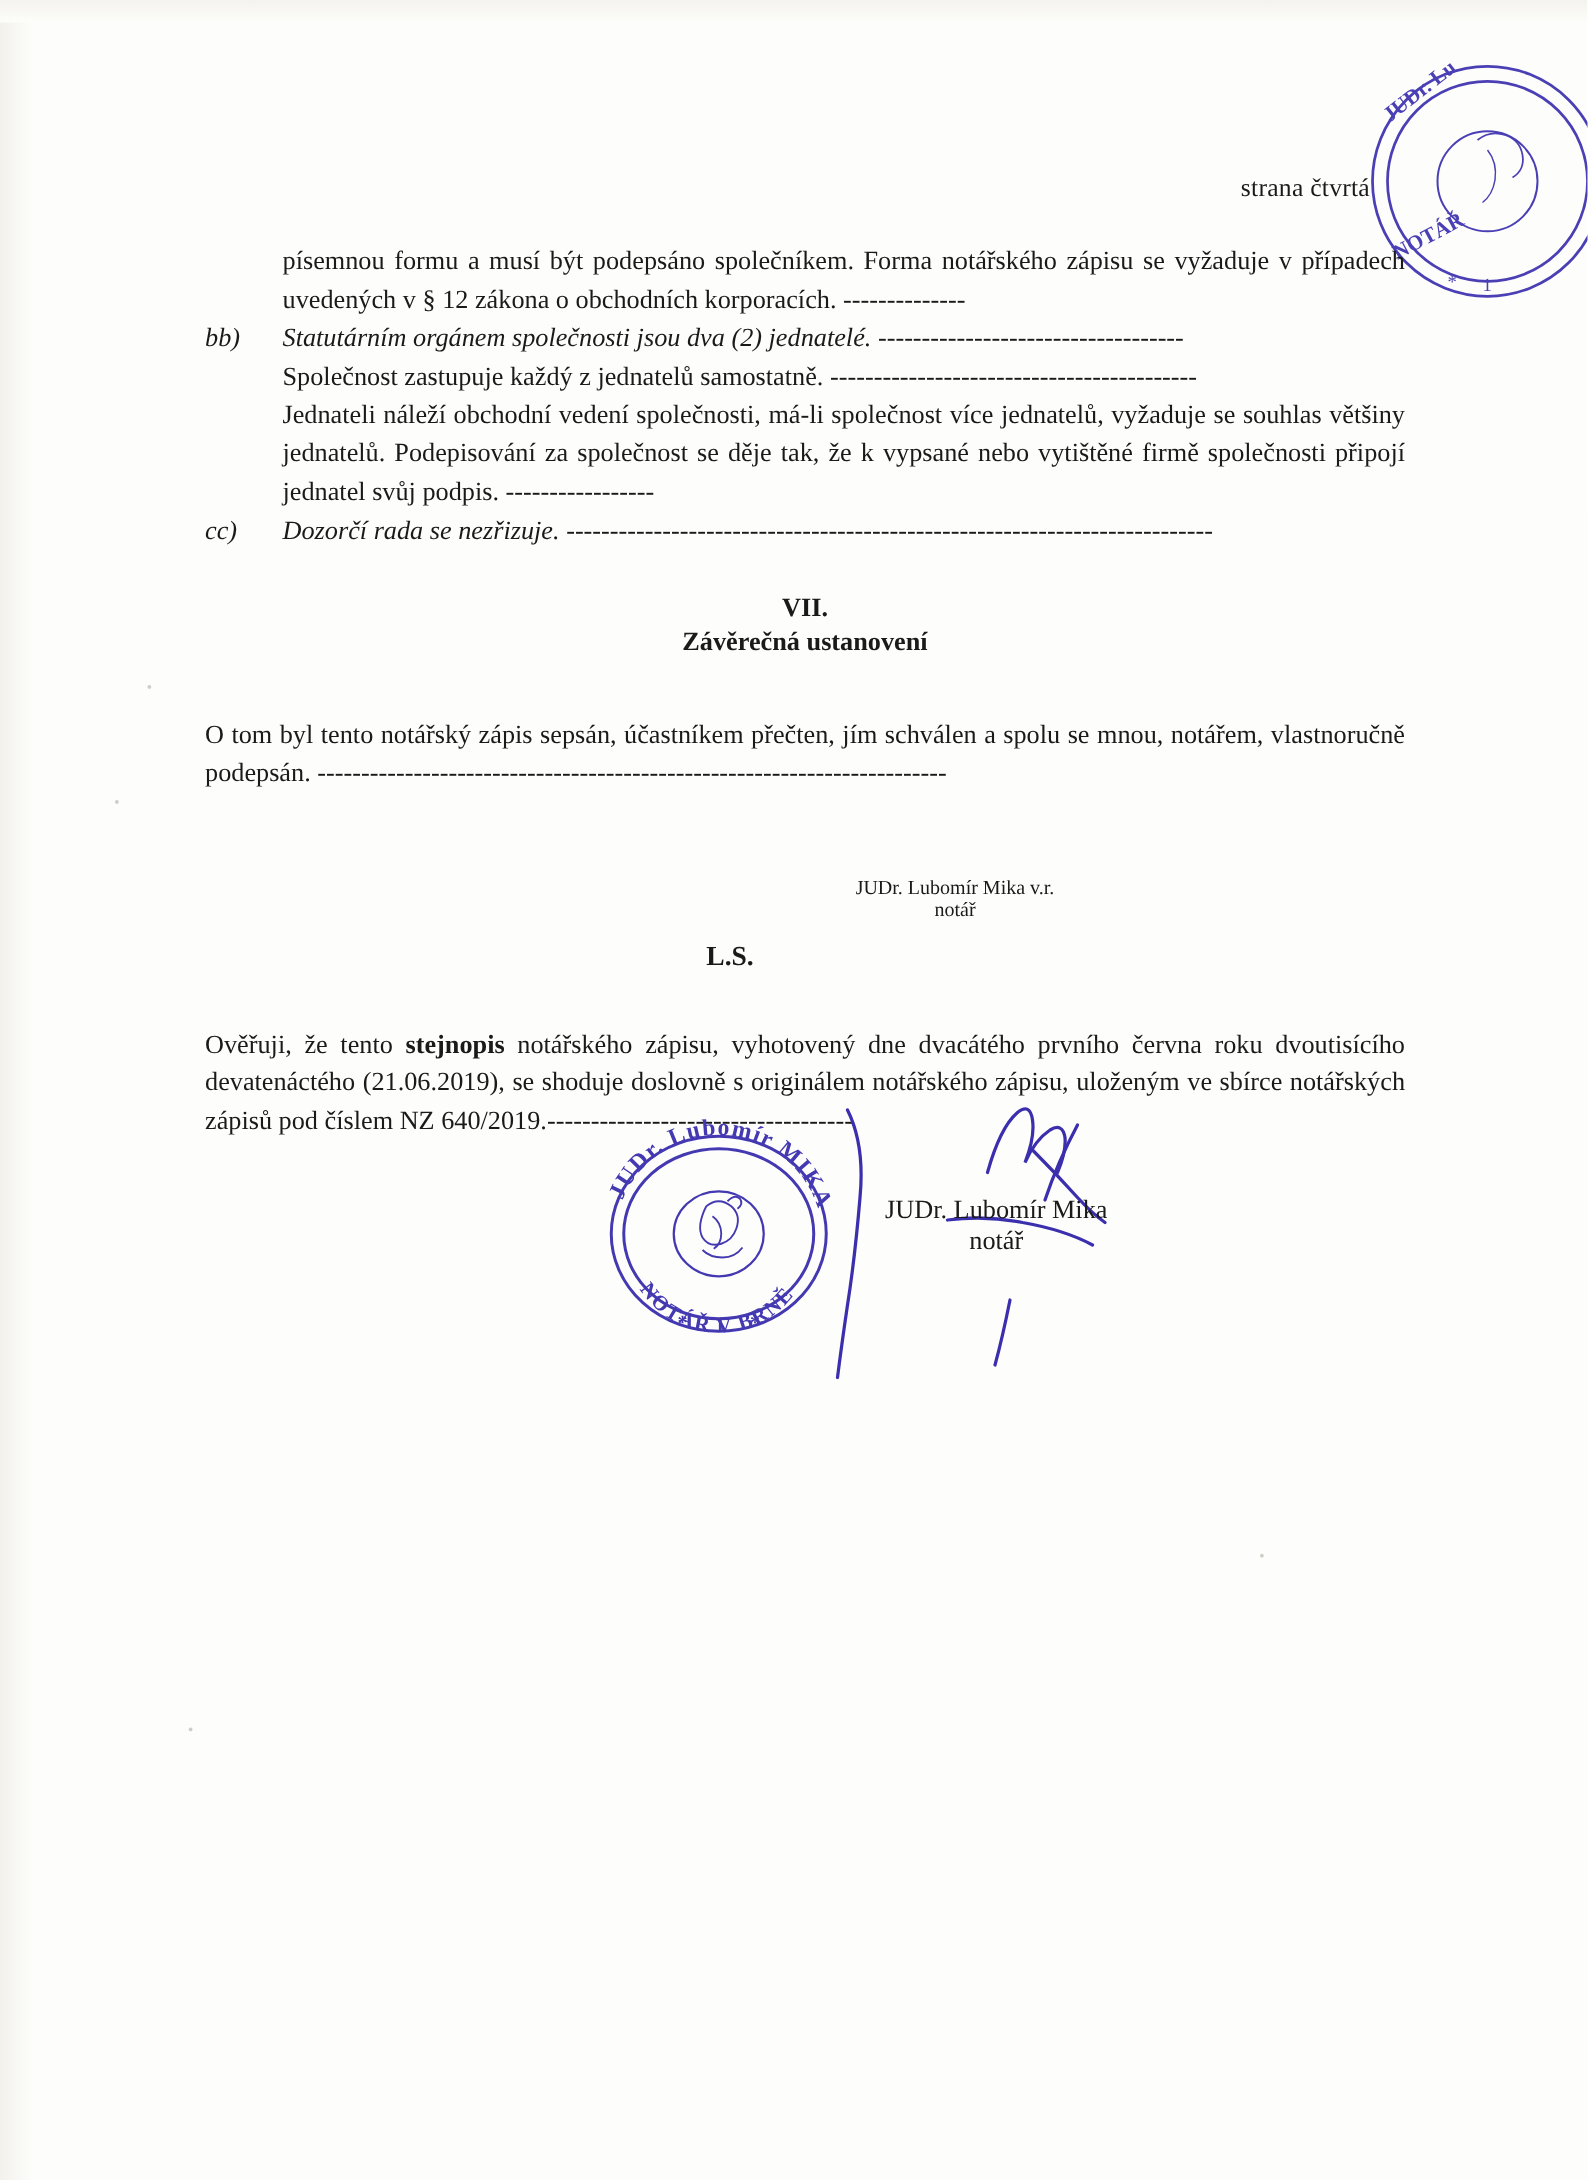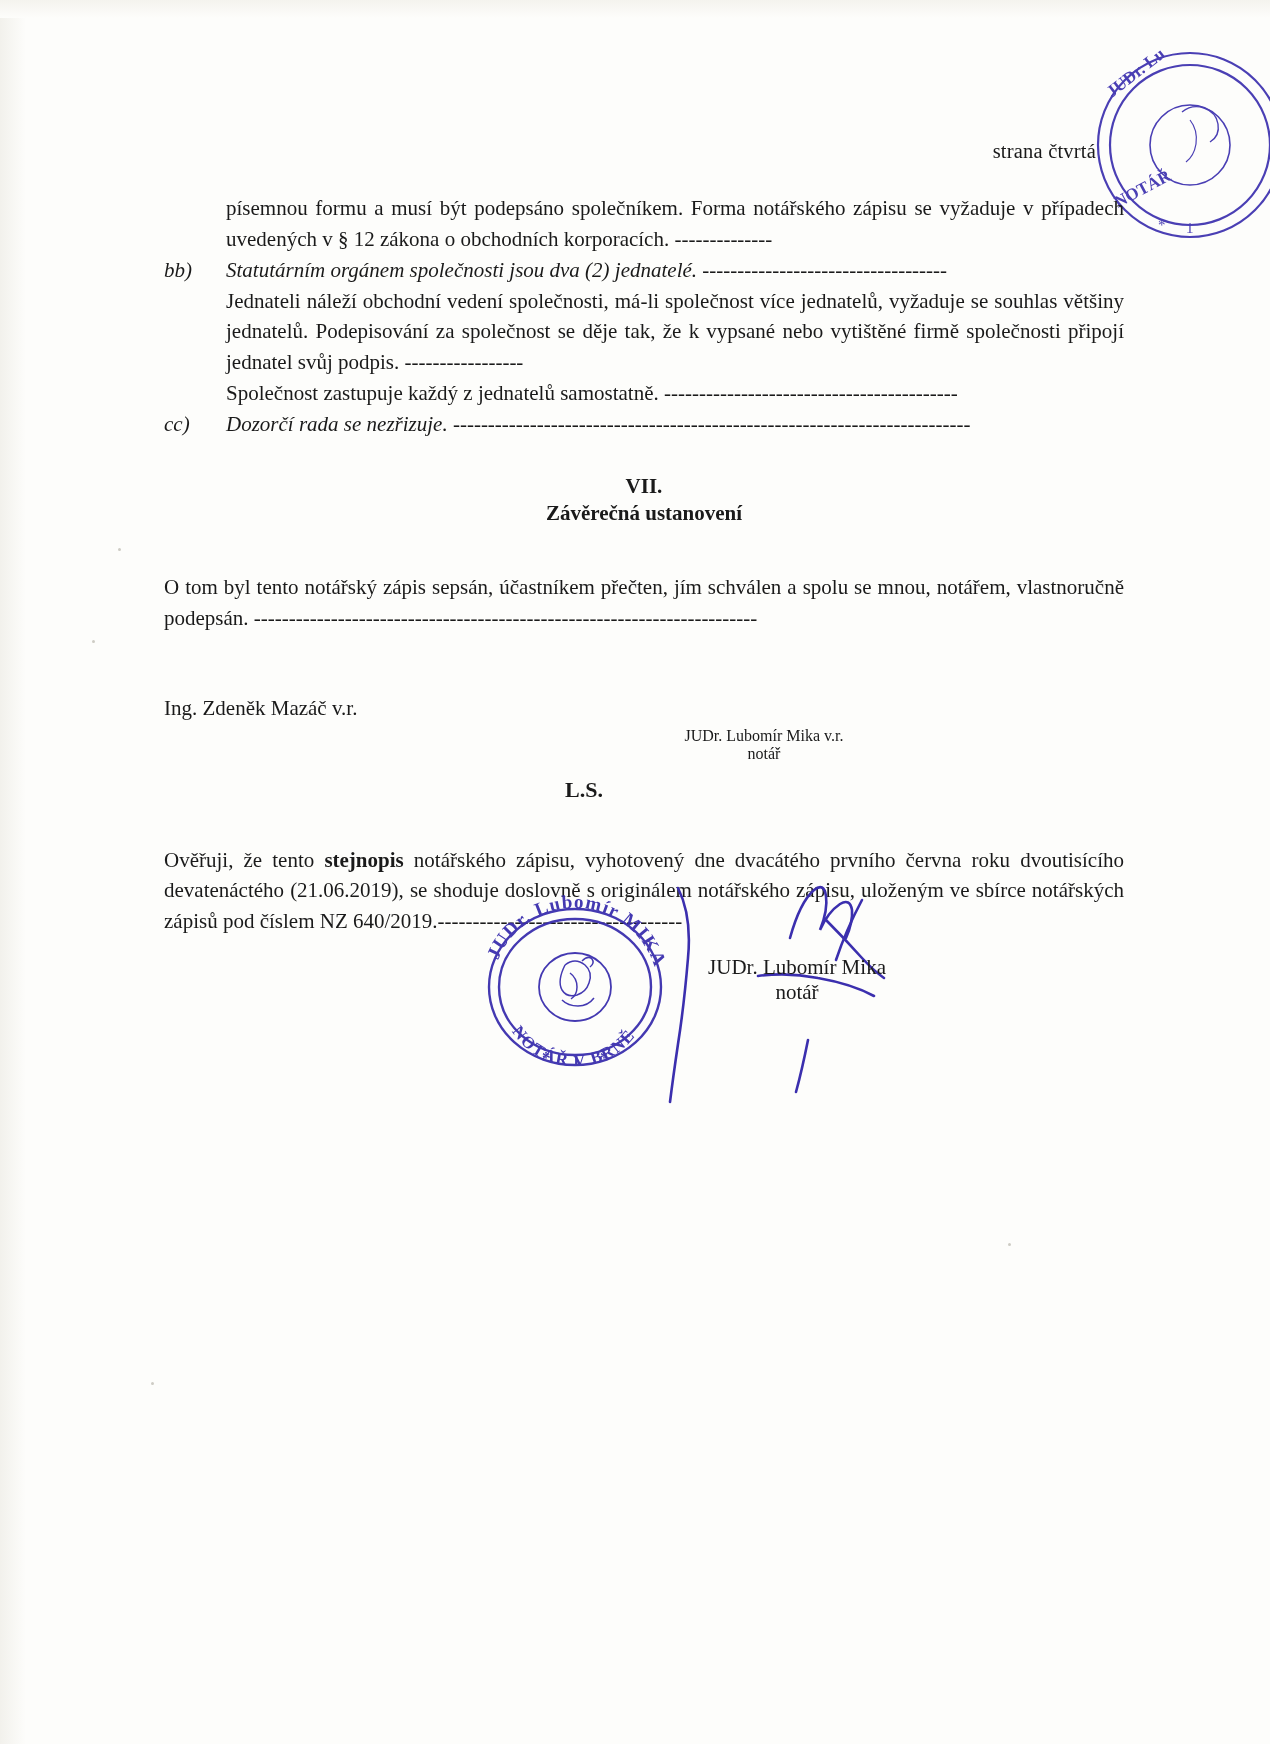--- a/index.html
+++ b/index.html
@@ -201,40 +201,39 @@
     <div class="page-head">strana čtvrtá</div>
 
     <div class="para indent-body">písemnou formu a musí být podepsáno společníkem. Forma notářského zápisu se vyžaduje v případech uvedených v § 12 zákona o obchodních korporacích. --------------</div>
 
     <div class="block-row">
       <div class="marker">bb)</div>
       <div class="block-body">
         <div>Statutárním orgánem společnosti jsou dva (2) jednatelé. -----------------------------------</div>
       </div>
     </div>
+    <div class="para indent-body">Společnost zastupuje každý z jednatelů samostatně. ------------------------------------------</div>
     <div class="para indent-body">Jednateli náleží obchodní vedení společnosti, má-li společnost více jednatelů, vyžaduje se souhlas většiny jednatelů. Podepisování za společnost se děje tak, že k vypsané nebo vytištěné firmě společnosti připojí jednatel svůj podpis. -----------------</div>
-    <div class="para indent-body">Společnost zastupuje každý z jednatelů samostatně. ------------------------------------------</div>
 
     <div class="block-row">
       <div class="marker">cc)</div>
       <div class="block-body">
         <div>Dozorčí rada se nezřizuje. --------------------------------------------------------------------------</div>
       </div>
     </div>
 
     <div class="section-title">VII.</div>
     <div class="section-sub">Závěrečná ustanovení</div>
 
     <div class="gap-md"></div>
 
     <div class="para-block">O tom byl tento notářský zápis sepsán, účastníkem přečten, jím schválen a spolu se mnou, notářem, vlastnoručně podepsán. ------------------------------------------------------------------------</div>
 
     <div class="gap-lg"></div>
 
-    <div class="sig-left">Ing. Zdeněk Mazáč v.r.</div>
 
     <div class="sig-right">
       <span>JUDr. Lubomír Mika v.r.</span>
       <span class="role">notář</span>
     </div>
 
     <div class="ls">L.S.</div>
 
     <div class="verify">
       <span>Ověřuji, že tento </span><b>stejnopis</b><span> notářského zápisu, vyhotovený dne dvacátého prvního června roku dvoutisícího devatenáctého (21.06.2019), se shoduje doslovně s originálem notářského zápisu, uloženým ve sbírce notářských zápisů pod číslem NZ 640/2019.-----------------------------------</span>

